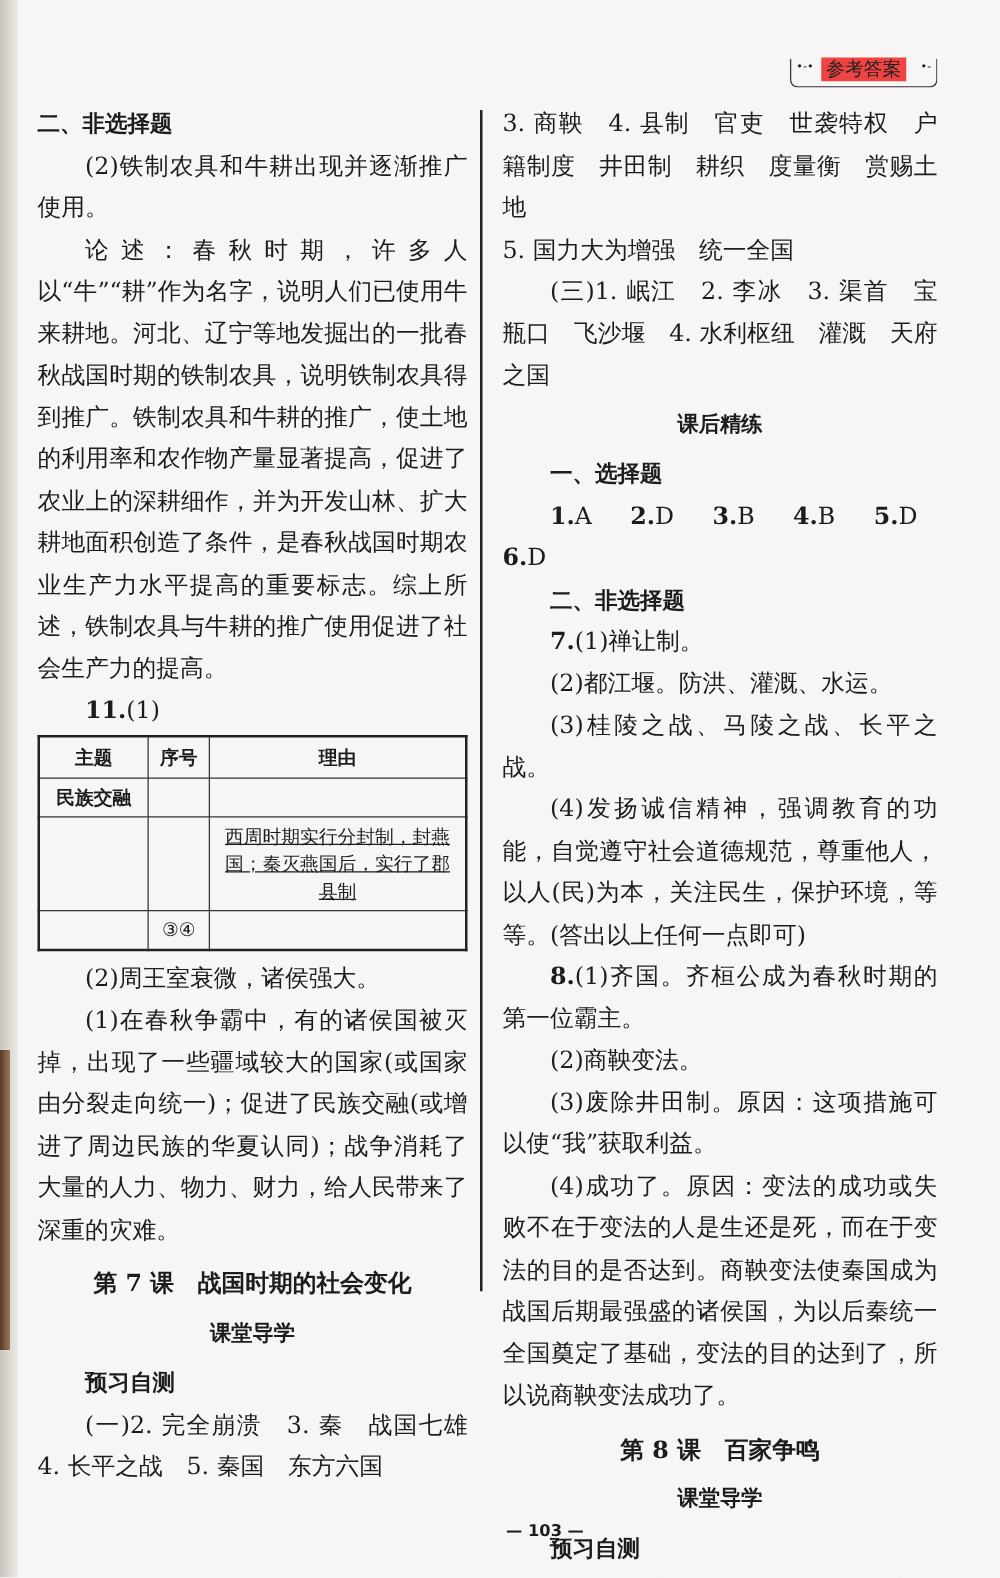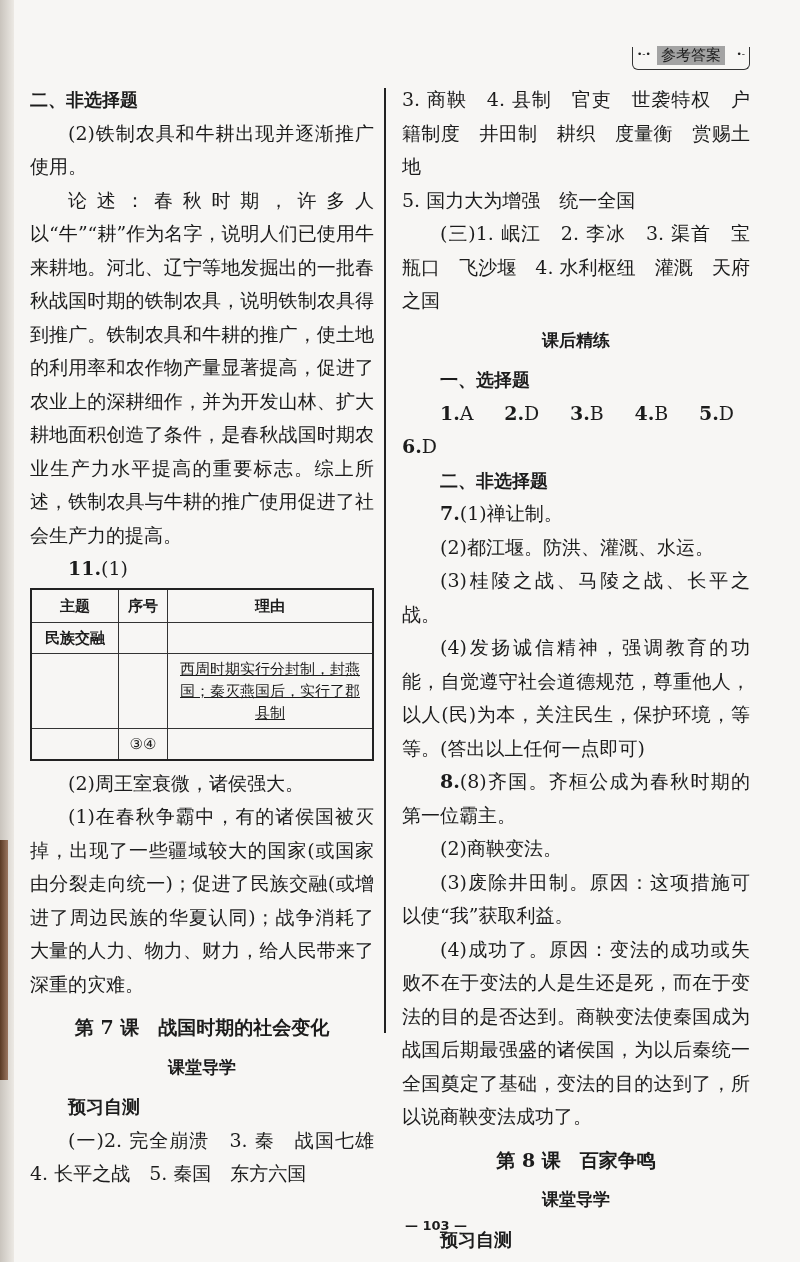--- a/index.html
+++ b/index.html
@@ -24,21 +24,21 @@
     display: flex; align-items: center; justify-content: center;
   }
   .header-badge .dots-left, .header-badge .dots-right {
     position: absolute; top: 3px; font-size: 9px; line-height: 9px; color: #222;
     font-family: "DejaVu Sans", sans-serif;
   }
   .header-badge .dots-left { left: 4px; }
   .header-badge .dots-right { right: 4px; }
   .header-badge .label {
     font-family: "DejaVu Sans", sans-serif; font-size: 15px; color: #1f1f1f;
-    margin-top: -6px; background: #a3a3a3; padding: 0 4px;
+    margin-top: -6px; background: #ef4444; padding: 0 4px;
   }
   .divider {
     position: absolute; left: 384px; top: 88px; width: 1.5px; height: 945px; background: #222;
   }
   .col {
     position: absolute; font-size: 19px; line-height: 33.5px;
   }
   .col.left { left: 30px; top: 83px; width: 344px; }
   .col.right { left: 402px; top: 83px; width: 348px; }
   .p { margin: 0; text-align: justify; text-align-last: left; }
@@ -133,21 +133,21 @@
       <span class="b">3.</span><span>B</span><span class="sp"></span>
       <span class="b">4.</span><span>B</span><span class="sp"></span>
       <span class="b">5.</span><span>D</span><span class="sp"></span>
       <span class="b">6.</span><span>D</span>
     </p>
     <p class="p ind h">二、非选择题</p>
     <p class="p ind"><span class="b">7.</span><span>(1)禅让制。</span></p>
     <p class="p ind">(2)都江堰。防洪、灌溉、水运。</p>
     <p class="p ind">(3)桂陵之战、马陵之战、长平之战。</p>
     <p class="p ind">(4)发扬诚信精神，强调教育的功能，自觉遵守社会道德规范，尊重他人，以人(民)为本，关注民生，保护环境，等等。(答出以上任何一点即可)</p>
-    <p class="p ind"><span class="b">8.</span><span>(8)齐国。齐桓公成为春秋时期的第一位霸主。</span></p>
+    <p class="p ind"><span class="b">8.</span><span>(1)齐国。齐桓公成为春秋时期的第一位霸主。</span></p>
     <p class="p ind">(2)商鞅变法。</p>
     <p class="p ind">(3)废除井田制。原因：这项措施可以使“我”获取利益。</p>
     <p class="p ind">(4)成功了。原因：变法的成功或失败不在于变法的人是生还是死，而在于变法的目的是否达到。商鞅变法使秦国成为战国后期最强盛的诸侯国，为以后秦统一全国奠定了基础，变法的目的达到了，所以说商鞅变法成功了。</p>
 
     <p class="p center title-lesson">第 8 课　百家争鸣</p>
     <p class="p center title-sec">课堂导学</p>
     <p class="p ind h">预习自测</p>
     <p class="p ind"><span>(一)</span><span>1. 道家　2. 老子　3. (1)顺应自然　相互转化　(2)无为而治</span></p>
 
   </div>

